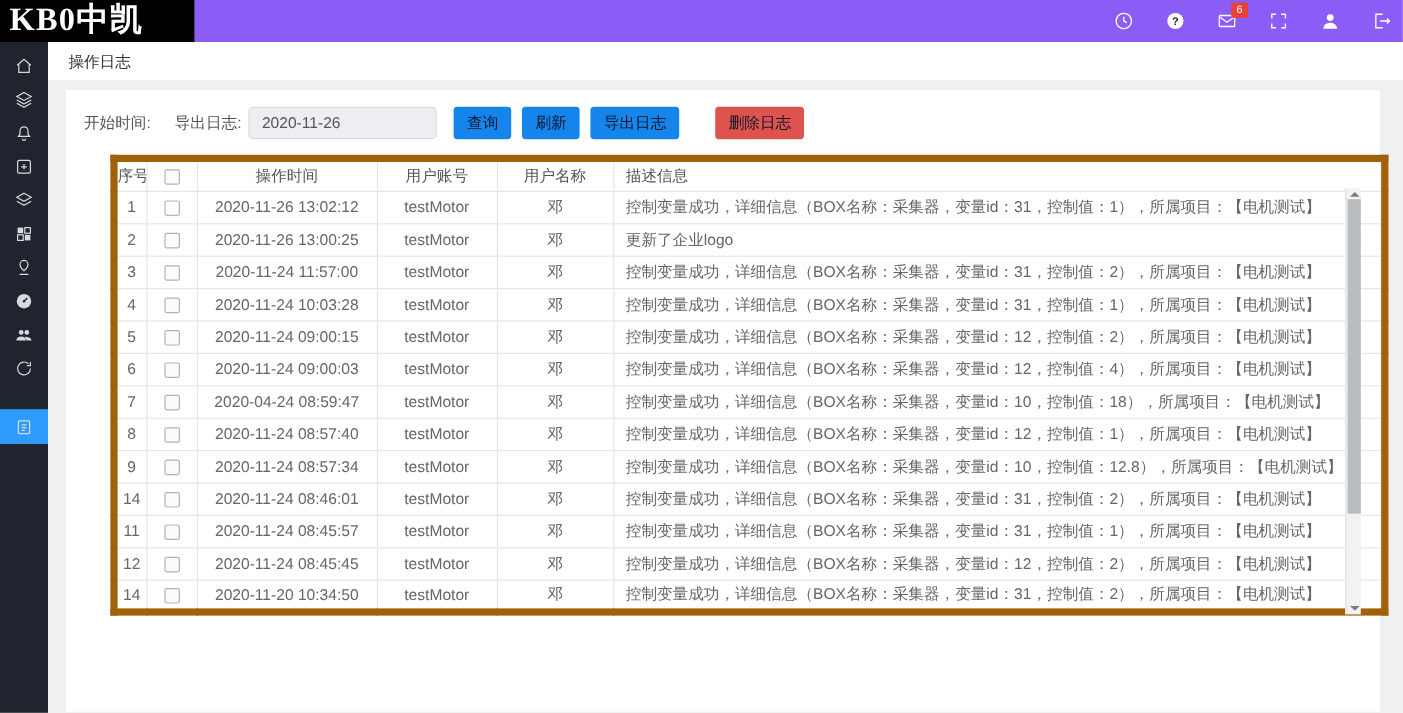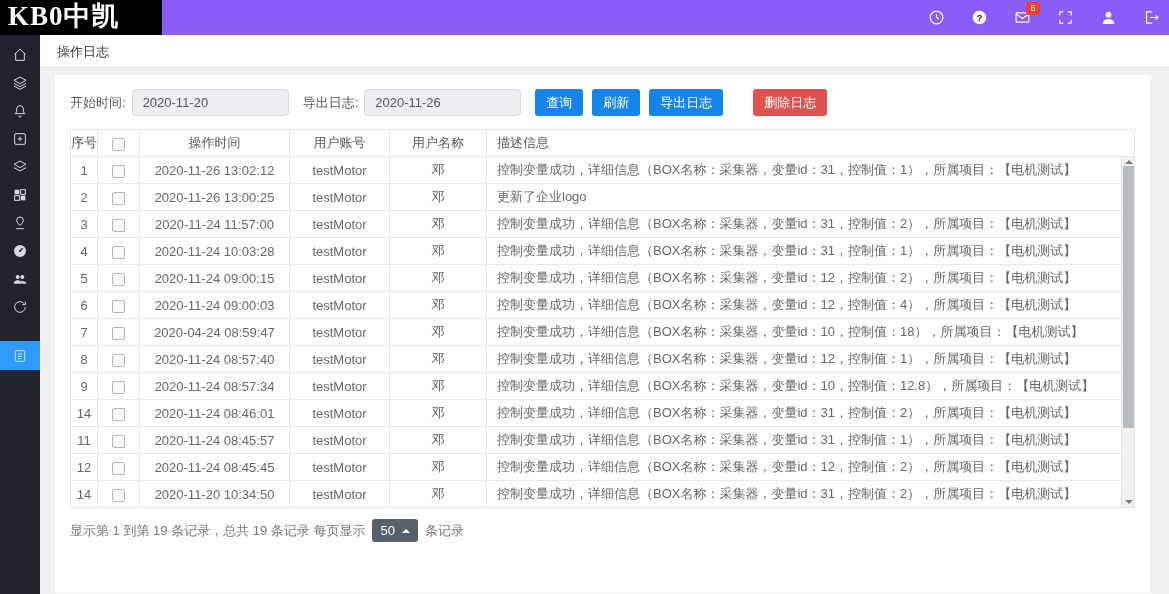--- a/index.html
+++ b/index.html
@@ -32,33 +32,33 @@
     line-height:33px; padding-left:17px; font-size:13px; color:#333; }
   .content { padding:7px 19px 0 15px; height:476px; }
   .panel { background:#fff; height:518px; padding:14px 15px 0 15px; position:relative; }
 
   
   .filter-row { display:flex; align-items:center; }
   .f-label { font-size:13px; color:#555; margin-right:6px; white-space:nowrap; }
   .f-input { width:157px; height:27px; background:#eceef2; border:1px solid #d8dbe0; border-radius:4px;
     padding:0 10px; font-size:13px; color:#555; font-family:inherit; }
   .gap14 { margin-left:14px; }
-  .btn { height:27px; border:none; border-radius:3px; color:#ffffff; font-size:13px; padding:0 11px;
+  .btn { height:27px; border:none; border-radius:3px; color:#0f172a; font-size:13px; padding:0 11px;
     margin-left:9px; cursor:pointer; font-family:inherit; white-space:nowrap; }
   .btn-blue { background:#1585ec; }
   .btn-red { background:#df534e; margin-left:30px; }
   .btn-query { margin-left:14px; }
 
   
   .table-wrap { position:relative; margin-top:13px; }
   table { width:100%; border-collapse:collapse; table-layout:fixed; }
   th, td { border:1px solid #e6e6e6; height:27px; font-size:13px; font-weight:normal;
     text-align:center; color:#666; overflow:hidden; white-space:nowrap; }
   th { color:#555; }
-  table { border:1px solid #a16207; }
+  table { border:6px solid #a16207;margin-left:22px; }
   td.c-desc, th.c-desc { text-align:left; padding-left:10px; }
   .cb { appearance:none; -webkit-appearance:none; width:13px; height:13px; border:1px solid #b3b3b3;
     background:#fbfbfb; border-radius:2px; vertical-align:middle; cursor:pointer; }
   col.w-idx { width:27px; } col.w-cb { width:42px; } col.w-time { width:150px; }
   col.w-acct { width:100px; } col.w-name { width:97px; } col.w-desc { width:auto; }
 
   
   .vscroll { position:absolute; top:28px; right:1px; bottom:1px; width:13px; background:#f2f2f3;
     border-left:1px solid #e2e2e2; }
   .vthumb { position:absolute; top:9px; left:1px; width:11px; height:262px; background:#b9bcbf; cursor:pointer; }
@@ -190,21 +190,20 @@
 <div class="main">
   <div class="breadcrumb-bar">
     <span>操作日志</span>
   </div>
 
   <div class="content">
     <div class="panel">
 
       <div class="filter-row">
         <span class="f-label">开始时间:</span>
-        <input class="f-input" readonly="" value="2020-11-20" style="">
         <span class="f-label gap14">导出日志:</span>
         <input class="f-input" readonly="" value="2020-11-26" style="">
         <button class="btn btn-blue btn-query">查询</button>
         <button class="btn btn-blue">刷新</button>
         <button class="btn btn-blue">导出日志</button>
         <button class="btn btn-red">删除日志</button>
       </div>
 
       <div class="table-wrap">
         <table>
@@ -346,24 +345,16 @@
   </tr>
 </tbody>
         </table>
         <div class="vscroll">
           <div class="varrow up"></div>
           <div class="vthumb"></div>
           <div class="varrow down"></div>
         </div>
       </div>
 
-      <div class="pagination">
-        <span>显示第 1 到第 19 条记录，总共 19 条记录 每页显示</span>
-        <button class="page-size">
-          <span>50</span>
-          <span class="caret-up"></span>
-        </button>
-        <span>条记录</span>
-      </div>
 
     </div>
   </div>
 </div>
 
 </body></html>

